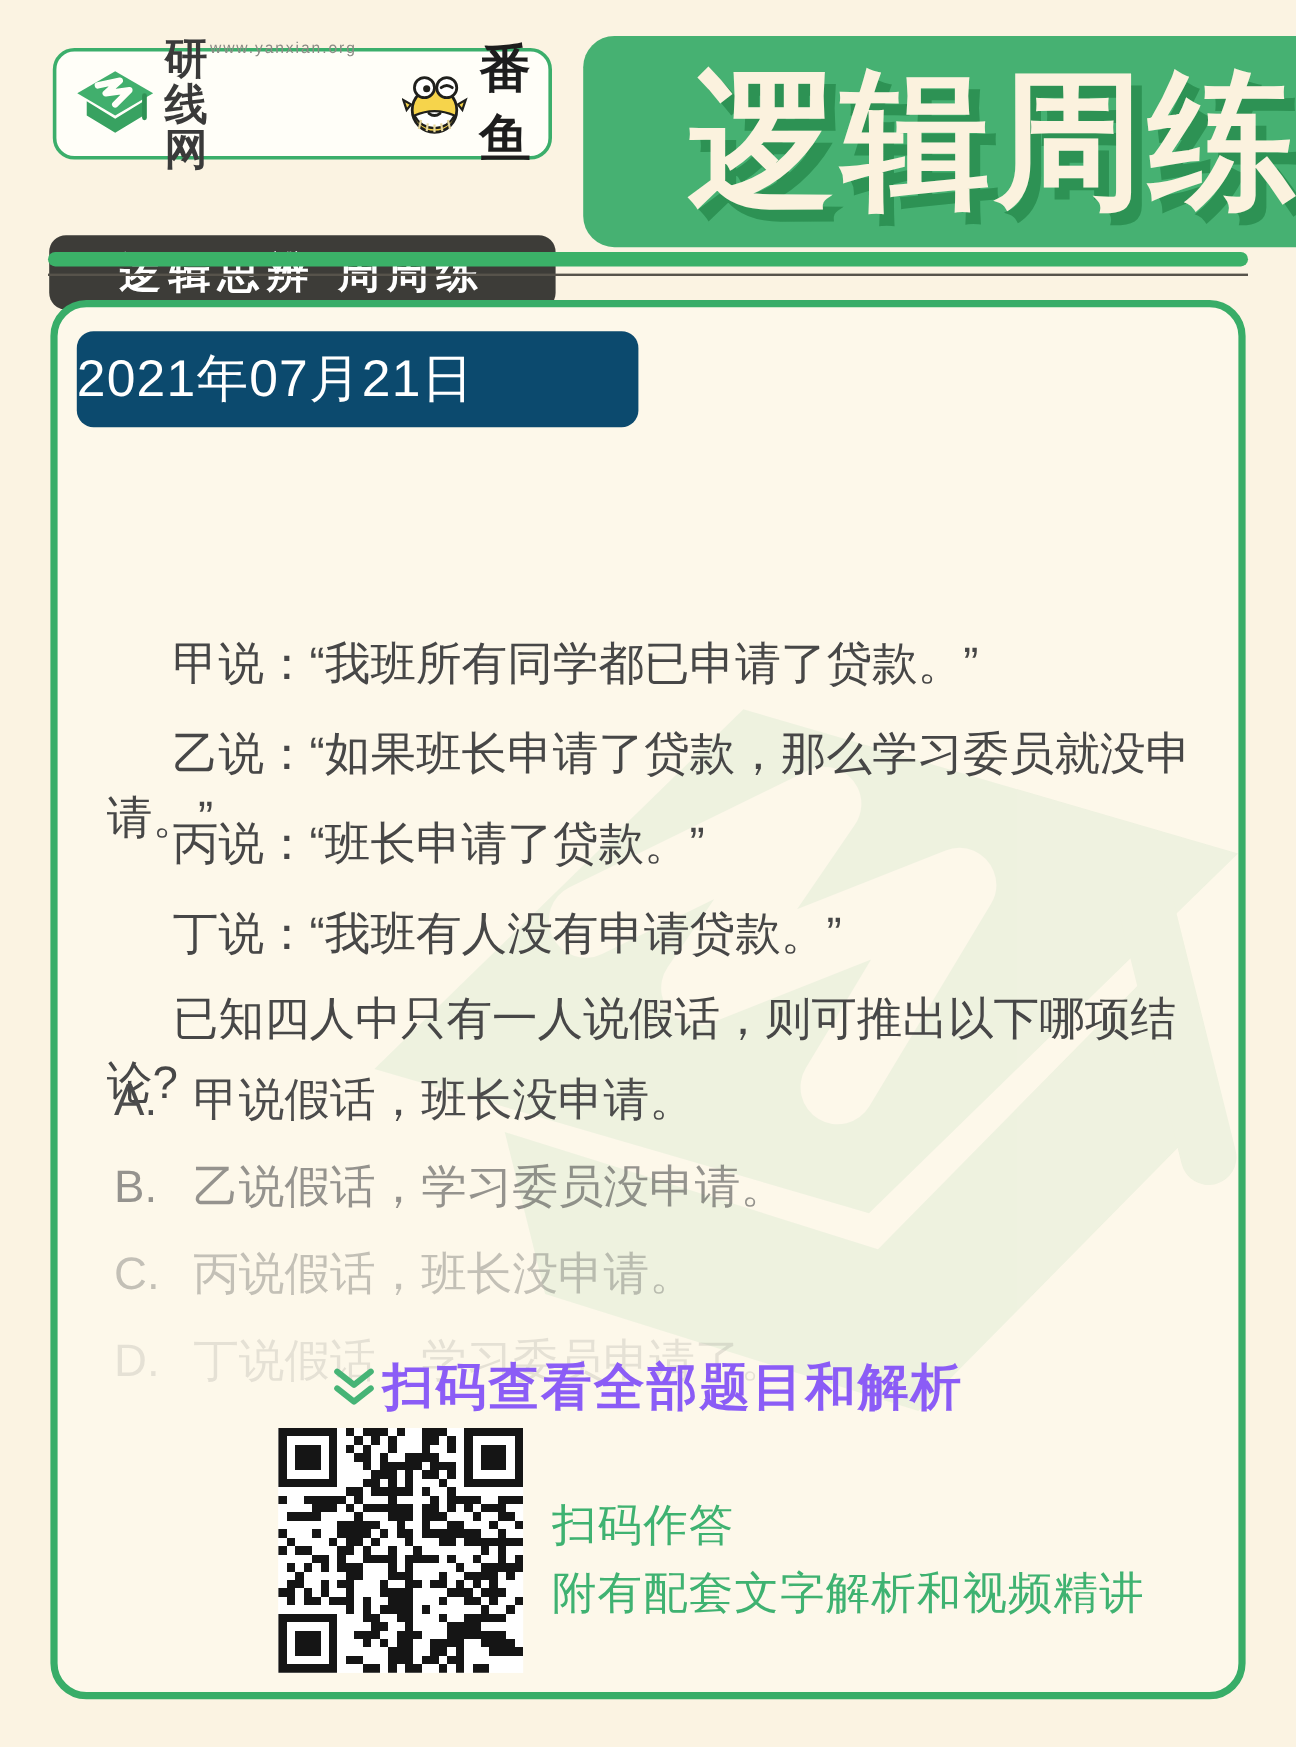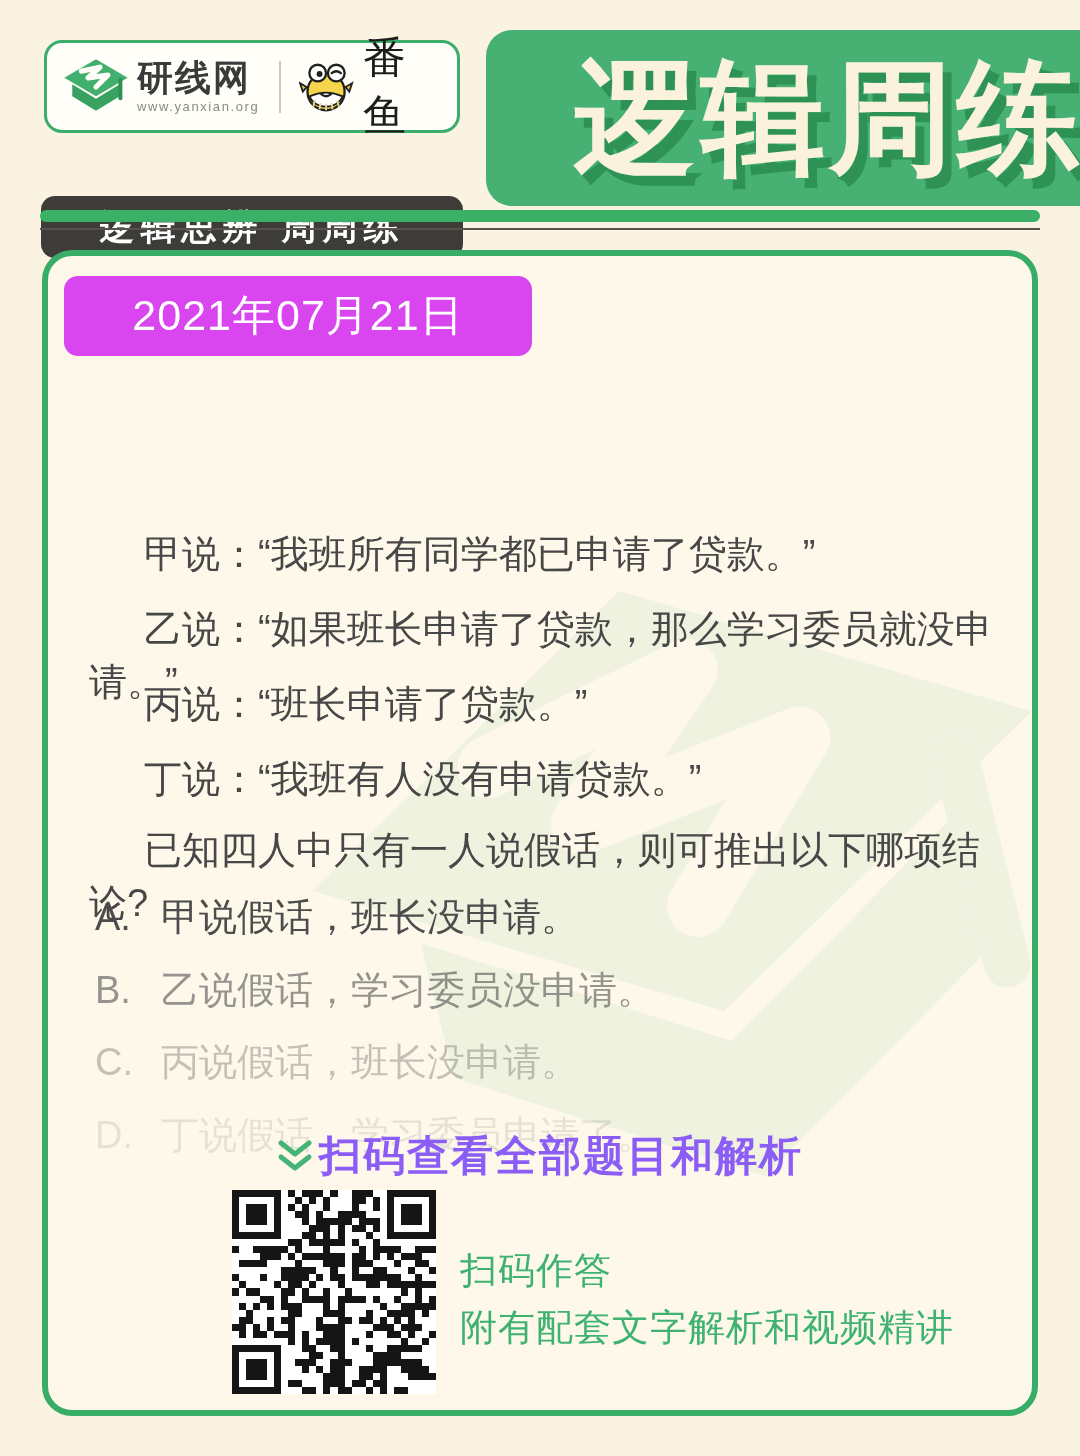--- a/index.html
+++ b/index.html
@@ -9,26 +9,26 @@
     font-family:"Liberation Sans", sans-serif;
   }
   
   .logo-box{
     position:absolute;left:44px;top:40px;width:416px;height:93px;
     background:#FFFEF8;border:3px solid #3BAE6B;border-radius:18px;
     box-sizing:border-box;display:flex;align-items:center;padding:0 16px;
   }
   .brand-wrap{display:flex;align-items:center;}
   .cap-icon{width:66px;height:58px;flex:0 0 auto;}
-  .brand-text{margin-left:8px;display:flex;flex-direction:column;justify-content:center;}
+  .brand-text{margin-left:8px;display:flex;flex-direction:row;justify-content:center;}
   .brand-name{font-size:36px;font-weight:bold;color:#3a3a3a;line-height:38px;letter-spacing:2px;}
   .brand-url{font-size:13px;color:#8b8b85;letter-spacing:1.6px;margin-top:2px;}
   .logo-divider{width:2px;height:52px;background:#c9c8c0;margin:0 18px 0 20px;}
   .fish-icon{width:56px;height:52px;flex:0 0 auto;}
-  .partner-name{font-size:43px;font-weight:400;color:#1d1d1d;margin-left:8px;letter-spacing:4px;font-family:"DejaVu Serif",serif;}
+  .partner-name{font-size:43px;font-weight:700;color:#1d1d1d;margin-left:8px;letter-spacing:4px;font-family:"DejaVu Serif",serif;}
   .tagline-badge{
     position:absolute;left:41px;top:148px;width:422px;height:62px;
     background:#3D3C38;border-radius:14px;display:flex;align-items:center;justify-content:center;margin-top:48px;
   }
   .tagline-text{color:#ffffff;font-family:"DejaVu Serif",serif;font-weight:700;font-size:35px;letter-spacing:6px;}
   .title-box{
     position:absolute;left:486px;top:30px;width:686px;height:176px;
     background:#46B172;border-radius:26px;display:flex;align-items:center;justify-content:center;
   }
   .title-text{
@@ -41,21 +41,21 @@
   .card{
     position:absolute;left:42px;top:250px;width:996px;height:1166px;box-sizing:border-box;
     background:#FDF8EA;border:6px solid #38AD68;border-radius:30px;overflow:hidden;
   }
   .watermark{
     position:absolute;left:250px;top:310px;width:800px;height:680px;
     opacity:0.08;transform:rotate(-14deg);pointer-events:none;
   }
   .date-badge{
     position:absolute;left:16px;top:20px;width:468px;height:80px;
-    background:#d946ef;border-radius:14px;display:flex;align-items:center;justify-content:center;
+    background:#0c4a6e;border-radius:14px;display:flex;align-items:center;
   }
   .date-text{color:#ffffff;font-size:43px;letter-spacing:1px;}
   .q-line{
     position:absolute;left:41px;width:914px;
     font-size:38px;line-height:53px;color:#474747;text-indent:55px;
   }
   .q-intro{top:145px;}
   .q-stmt-0{top:272px;}
   .q-stmt-1{top:347px;}
   .q-stmt-2{top:422px;}

